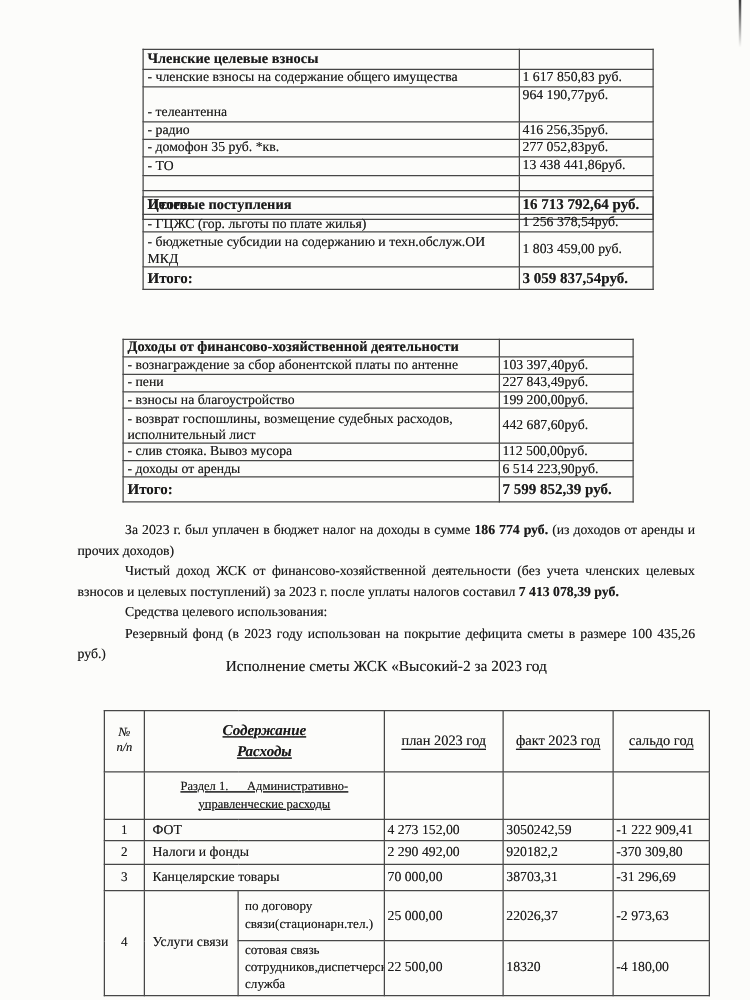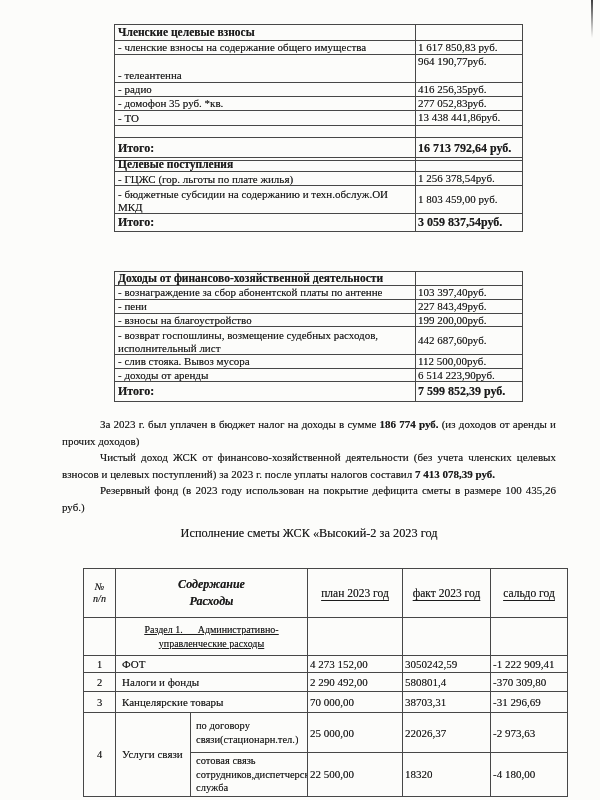--- a/index.html
+++ b/index.html
@@ -21,40 +21,40 @@
   
   .paras{position:absolute;left:62px;top:416px;width:494px;font-size:11px;line-height:16.5px;text-align:justify;}
   .paras p{margin:0;text-indent:38px;}
   .smeta-title{position:absolute;left:62px;top:526px;width:494px;text-align:center;font-size:12.3px;}
   
   table.smeta{position:absolute;left:83px;top:568px;width:484px;border-collapse:collapse;table-layout:fixed;}
   table.smeta td{border:1px solid #474747;font-size:11px;padding:1px 2px;overflow:hidden;}
   table.smeta td.num{text-align:center;vertical-align:middle;font-size:10.5px;}
   table.smeta td.hnum{font-style:italic;white-space:pre-line;font-size:10px;line-height:1.25;}
   table.smeta td.hcontent{text-align:center;vertical-align:middle;font-weight:bold;font-style:italic;font-size:12px;}
-  table.smeta td.hcontent div{line-height:1.45;}
+  table.smeta td.hcontent div{text-decoration:underline;line-height:1.45;}
   table.smeta td.hcol{text-align:center;vertical-align:middle;font-size:11.5px;}
   table.smeta td.hcol span{text-decoration:underline;text-underline-offset:3px;}
   table.smeta td.name{vertical-align:middle;padding-left:6px;}
   table.smeta td.svc{text-align:left;}
   table.smeta td.detail{vertical-align:middle;padding-left:5px;font-size:10.5px;line-height:1.3;}
   table.smeta td.money{text-align:left;vertical-align:middle;padding-right:9px;}
   table.smeta td.saldo{padding-right:2px;}
   table.smeta td.section-cell{text-align:center;vertical-align:middle;}
   .section-text{display:inline-block;max-width:162px;font-size:10px;line-height:1.35;text-decoration:underline;white-space:pre-wrap;}
   
   .artifact{position:absolute;left:591px;top:0;width:2px;height:38px;
     background:linear-gradient(#3c3c3c,rgba(60,60,60,0));}
 </style>
 </head>
 <body>
 
 <div class="artifact"></div>
 
-<table class="doc" style="left:114px;top:24px;width:408px">
+<table class="doc" style="left:114px;top:39px;width:408px">
   <colgroup>
       <col style="width:301px">
       <col style="width:107px">
     </colgroup>
   <tbody>
       <tr class="hdr" style="height:16px">
     <td class="lbl">Членские целевые взносы</td>
     <td class="val"></td>
   </tr>
   <tr style="height:14px">
@@ -106,21 +106,21 @@
     <td class="lbl">- бюджетные субсидии на содержанию и техн.обслуж.ОИ МКД</td>
     <td class="val mid">1 803 459,00 руб.</td>
   </tr>
   <tr class="tot" style="height:18px">
     <td class="lbl">Итого:</td>
     <td class="val">3 059 837,54руб.</td>
   </tr>
 </tbody>
   </table>
 
-<table class="doc" style="left:114px;top:271px;width:408px">
+<table class="doc" style="left:98px;top:271px;width:408px">
   <colgroup>
       <col style="width:301px">
       <col style="width:107px">
     </colgroup>
   <tbody>
       <tr class="hdr" style="height:14px">
     <td class="lbl">Доходы от финансово-хозяйственной деятельности</td>
     <td class="val"></td>
   </tr>
   <tr style="height:13px">
@@ -150,20 +150,21 @@
   <tr class="tot" style="height:20px">
     <td class="lbl">Итого:</td>
     <td class="val">7 599 852,39 руб.</td>
   </tr>
 </tbody>
   </table>
 
 <div class="paras">
   <p><span>За 2023 г. был уплачен в бюджет налог на доходы в сумме </span><b>186 774 руб.</b><span> (из доходов от аренды и прочих доходов)</span></p>
   <p><span>Чистый доход ЖСК от финансово-хозяйственной деятельности (без учета членских целевых взносов и целевых поступлений) за 2023 г. после уплаты налогов составил </span><b>7 413 078,39 руб.</b></p>
+  <p>Средства целевого использования:</p>
   <p>Резервный фонд (в 2023 году использован на покрытие дефицита сметы в размере 100 435,26 руб.)</p>
 </div>
 
 <div class="smeta-title">Исполнение сметы ЖСК «Высокий-2 за 2023 год</div>
 
 <table class="smeta">
   <colgroup>
     <col style="width:32px">
       <col style="width:75px">
       <col style="width:117px">
@@ -194,21 +195,21 @@
     <td class="num">1</td>
     <td colspan="2" class="name">ФОТ</td>
     <td class="money">4 273 152,00</td>
     <td class="money">3050242,59</td>
     <td class="money saldo">-1 222 909,41</td>
   </tr>
   <tr style="height:19px">
     <td class="num">2</td>
     <td colspan="2" class="name">Налоги и фонды</td>
     <td class="money">2 290 492,00</td>
-    <td class="money">580801,4</td>
+    <td class="money">920182,2</td>
     <td class="money saldo">-370 309,80</td>
   </tr>
   <tr style="height:21px">
     <td class="num">3</td>
     <td colspan="2" class="name">Канцелярские товары</td>
     <td class="money">70 000,00</td>
     <td class="money">38703,31</td>
     <td class="money saldo">-31 296,69</td>
   </tr>
   <tr style="height:40px">

